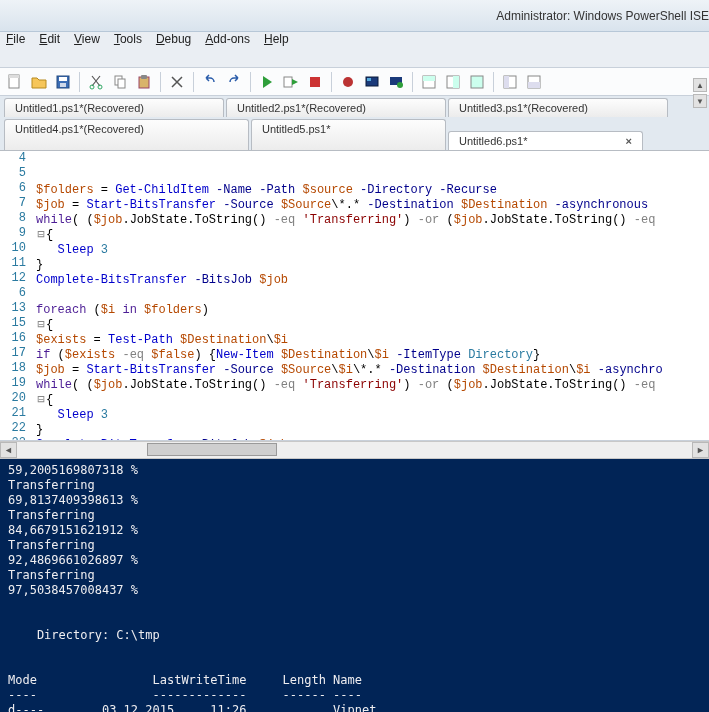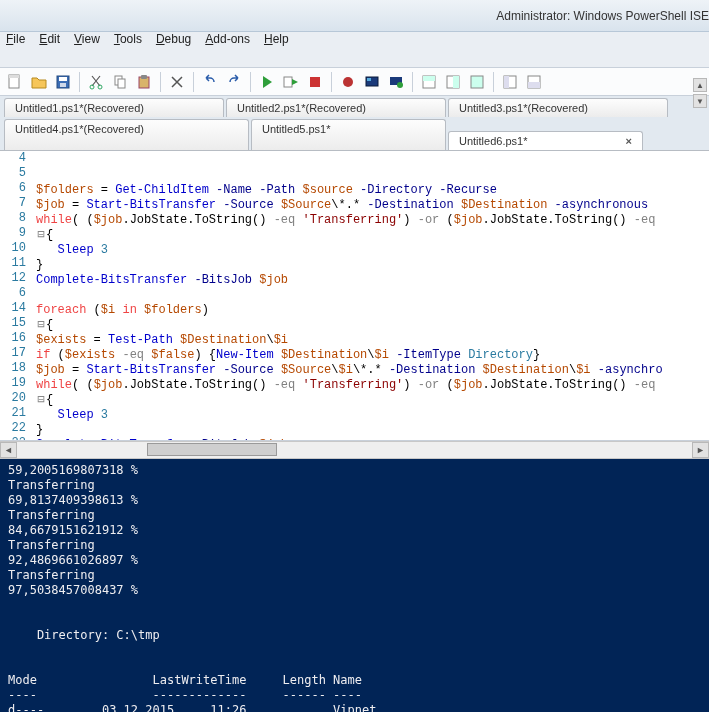--- a/index.html
+++ b/index.html
@@ -18,21 +18,21 @@
 .editor { background: #fff; font-family: Consolas, "Courier New", monospace; font-size: 12px; line-height: 15px; padding: 2px 0 2px 0; height: 290px; overflow: hidden; position: relative; border-bottom: 1px solid #c8d0da; }
 .gutter { position: absolute; left: 0; top: 0; width: 30px; text-align: right; color: #2a7aa0; padding-right: 4px; }
 .gutter div { height: 15px; }
 .code { margin-left: 36px; white-space: pre; }
 .code div { height: 15px; }
 .t-var { color: #b54800; }
 .t-cmd { color: #0000cc; }
 .t-param { color: #00008b; }
 .t-str { color: #8b0000; }
 .t-op { color: #808080; }
-.t-key { color: #ef4444; text-align: center; }
+.t-key { color: #4c1d95; text-align: center; }
 .t-type { color: #2a7aa0; }
 .fold { color: #888; display:inline-block; width:10px; text-align:center;}
 .hscroll { height: 18px; background: #efefef; border-top: 1px solid #c8c8c8; border-bottom: 1px solid #c8c8c8; display: flex; align-items: center; }
 .hscroll .arrow { width: 17px; height: 16px; background: #e2e2e2; border: 1px solid #b8b8b8; display: flex; align-items:center; justify-content:center; font-size:9px; color:#555;}
 .hscroll .track { flex:1; background:#efefef; height:16px; position:relative;}
 .hscroll .thumb { position:absolute; left:130px; top:1px; width:130px; height:13px; background:#cfcfcf; border:1px solid #9a9a9a; }
 .console { background: #012456; color: #eeedf0; font-family: "Lucida Console", Consolas, monospace; font-size: 12px; line-height: 15px; padding: 4px 8px; height: 284px; white-space: pre; overflow:hidden;}
 .scroll-updown { position: absolute; right: 2px; top: 78px; width: 14px; display:flex; flex-direction:column; gap:2px;}
 .scroll-updown div { width:14px; height:14px; background:#e2e2e2; border:1px solid #b8b8b8; font-size:8px; display:flex;align-items:center;justify-content:center;color:#555;}
 svg { display:block; }
@@ -212,21 +212,21 @@
       <div>4</div>
       <div>5</div>
       <div>6</div>
       <div>7</div>
       <div>8</div>
       <div>9</div>
       <div>10</div>
       <div>11</div>
       <div>12</div>
       <div>6</div>
-      <div>14</div>
+      <div>13</div>
       <div>15</div>
       <div>16</div>
       <div>17</div>
       <div>18</div>
       <div>19</div>
       <div>20</div>
       <div>21</div>
       <div>22</div>
       <div>23</div>
     </div>

